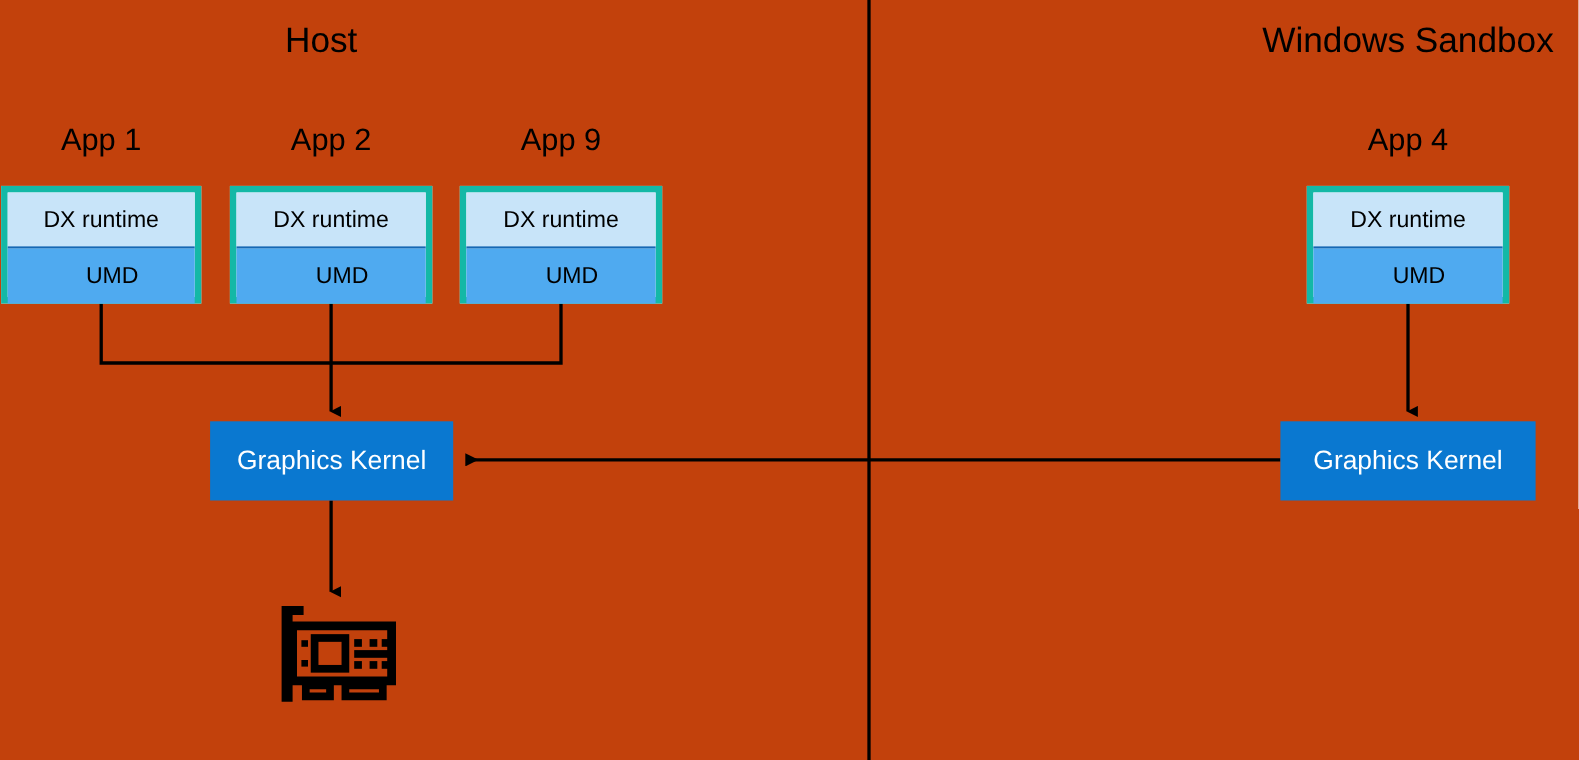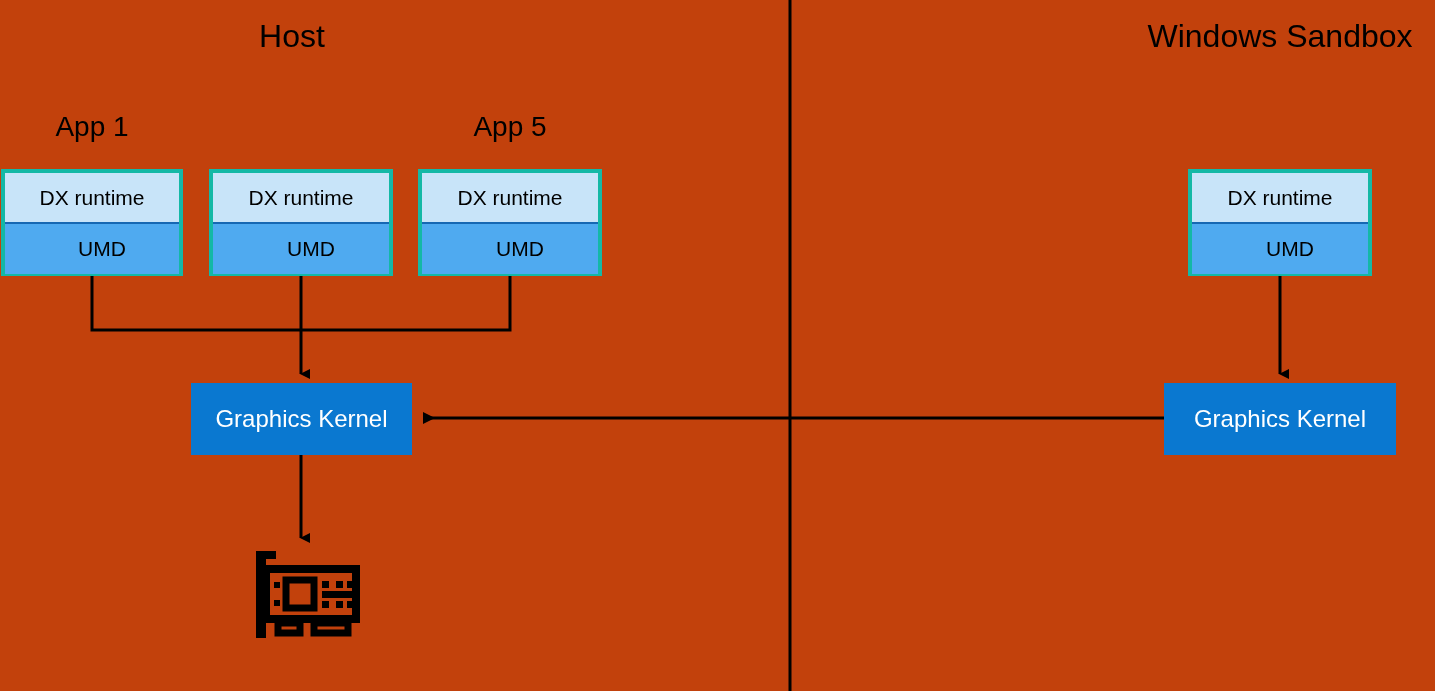--- a/index.html
+++ b/index.html
@@ -51,21 +51,21 @@
     font-size: 28px;
     line-height: 1;
     color: #000000;
     text-align: center;
     white-space: nowrap;
   }
   
   .app-stack {
     position: absolute;
     box-sizing: border-box;
-    border: 4px solid #14b8a6;
+    border: 6px solid #14b8a6;
     background: #ffffff;
   }
   .stack-row {
     box-sizing: border-box;
     display: flex;
     align-items: center;
     justify-content: center;
     font-size: 21px;
     color: #000000;
     white-space: nowrap;
@@ -129,31 +129,33 @@
 
   <div class="zone-title" id="zone-title-host">Host</div>
   <div class="zone-title" id="zone-title-sandbox">Windows Sandbox</div>
 
   <div class="app-label" style="left:-8px; top:113px; width:200px;">App 1</div>
   <div class="app-stack" style="left:1px; top:169px; width:182px; height:107px;">
     <div class="stack-row dx" style="width:100%;">DX runtime</div>
     <div class="stack-row umd" style="width:100%;">UMD</div>
   </div>
 
+  <div class="app-label" style="left:201px; top:113px; width:200px;">App 2</div>
   <div class="app-stack" style="left:209px; top:169px; width:184px; height:107px;">
     <div class="stack-row dx" style="width:100%;">DX runtime</div>
     <div class="stack-row umd" style="width:100%;">UMD</div>
   </div>
 
-  <div class="app-label" style="left:410px; top:113px; width:200px;">App 5</div>
+  <div class="app-label" style="left:410px; top:113px; width:200px;">App 9</div>
   <div class="app-stack" style="left:418px; top:169px; width:184px; height:107px;">
     <div class="stack-row dx" style="width:100%;">DX runtime</div>
     <div class="stack-row umd" style="width:100%;">UMD</div>
   </div>
 
+  <div class="app-label" style="left:1180px; top:113px; width:200px;">App 4</div>
   <div class="app-stack" style="left:1188px; top:169px; width:184px; height:107px;">
     <div class="stack-row dx" style="width:100%;">DX runtime</div>
     <div class="stack-row umd" style="width:100%;">UMD</div>
   </div>
 
   <div class="kernel-box" style="left:191px; top:383px; width:221px; height:72px;">Graphics Kernel</div>
 
   <div class="kernel-box" style="left:1164px; top:383px; width:232px; height:72px;">Graphics Kernel</div>
 
   <div class="gpu-icon" style="left:252px; top:547px;">

